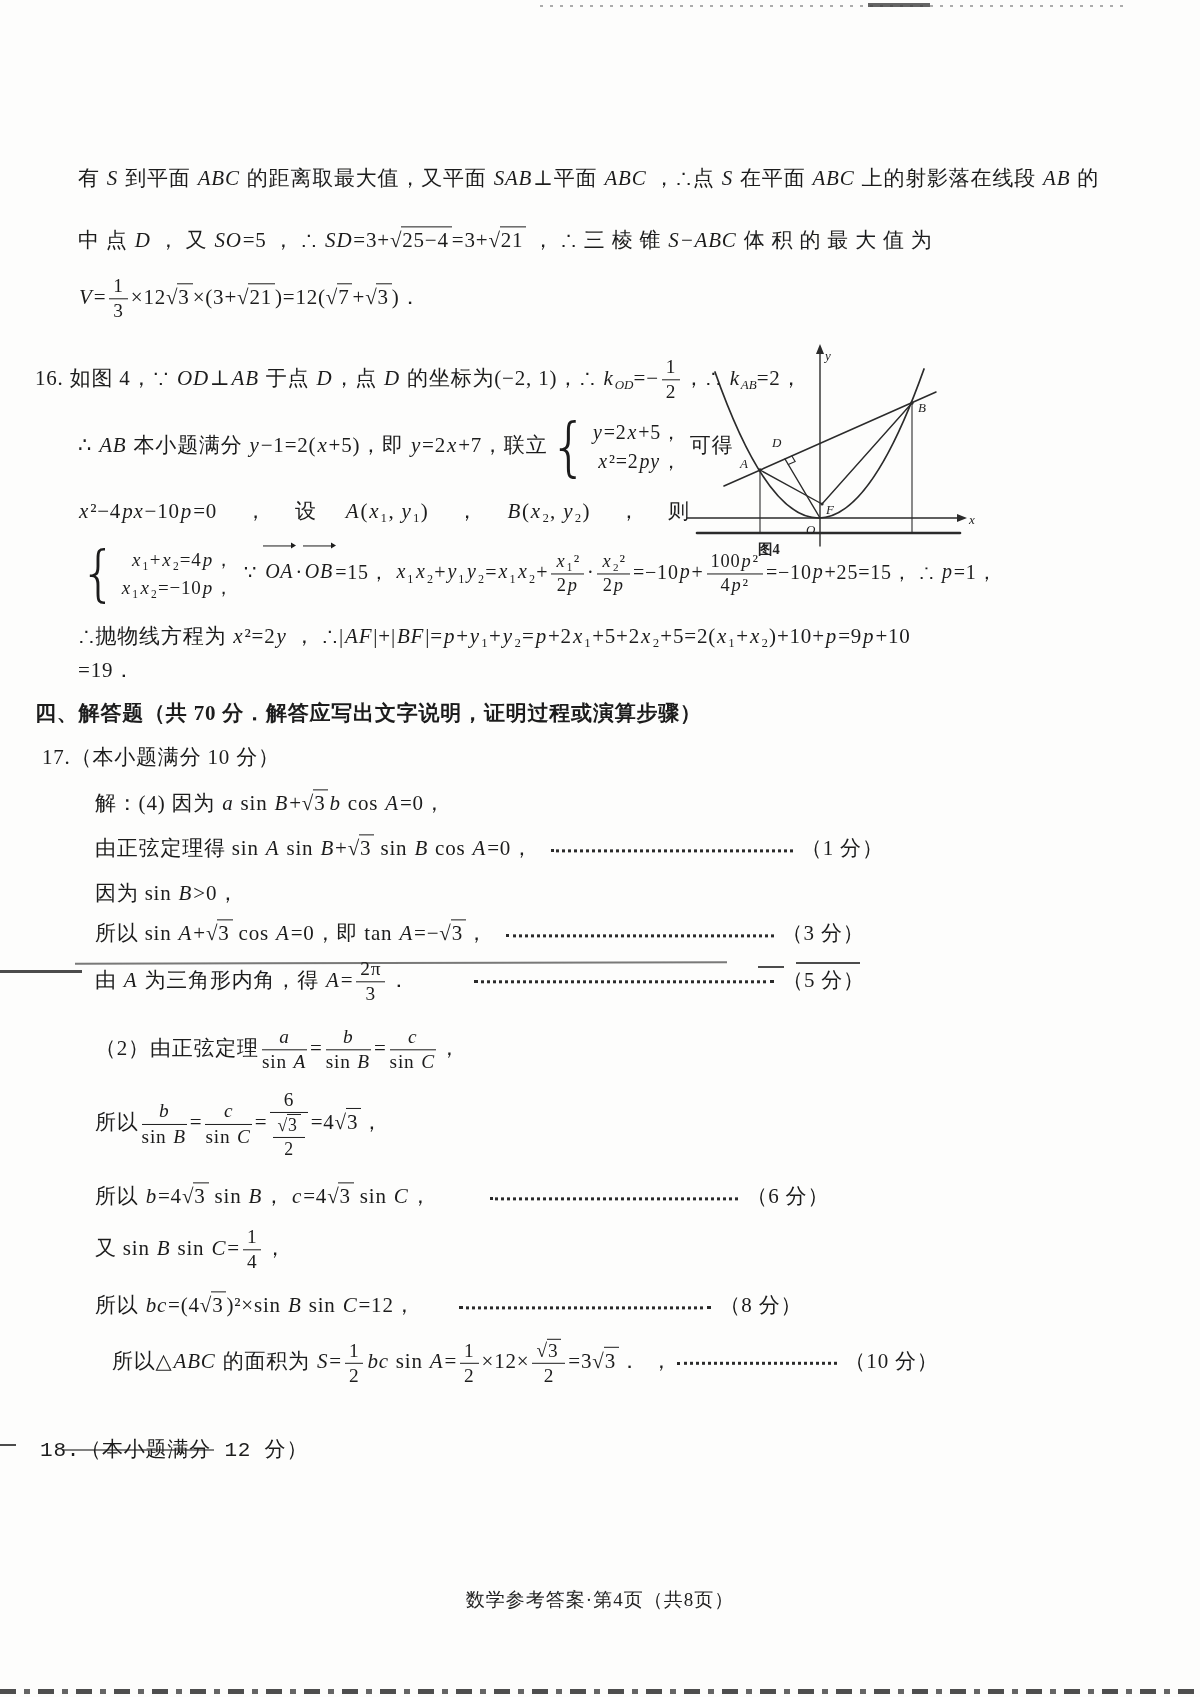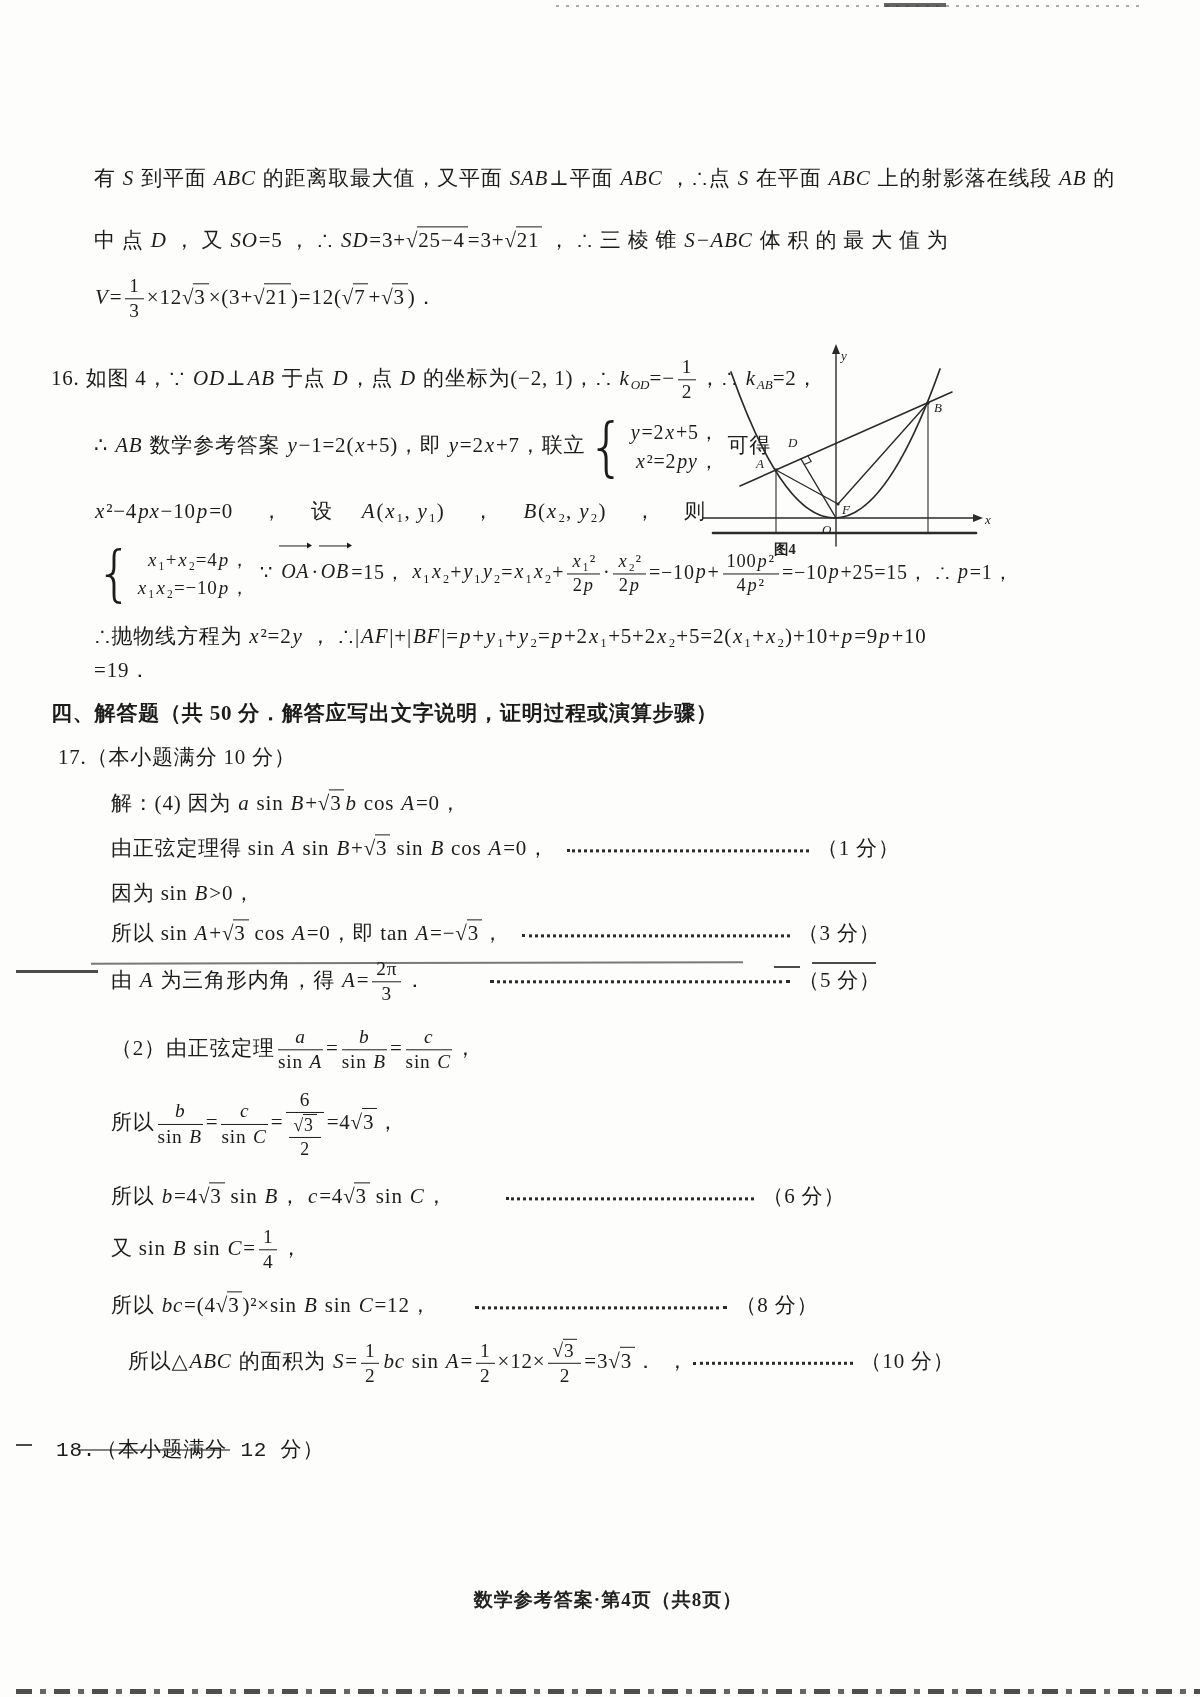--- a/index.html
+++ b/index.html
@@ -1,18 +1,18 @@
 <!DOCTYPE html>
 <html><head>
 <meta charset="utf-8">
 <style>
   html,body{margin:0;padding:0;}
   body{width:1200px;height:1697px;position:relative;background:#fdfdfc;overflow:hidden;
        font-family:"Liberation Serif","DejaVu Serif",serif;color:#1c1c1c;}
-  #page{position:absolute;inset:0;margin-left:16px;}
+  #page{position:absolute;inset:0;}
   .line{position:absolute;white-space:nowrap;transform:translateY(-50%);
         font-size:21px;letter-spacing:0.8px;line-height:1.25;}
   .bold{font-weight:bold;}
   .t{}
   .m{font-style:italic;padding:0 1px;}
   .sb{font-size:0.62em;font-style:italic;vertical-align:-0.35em;letter-spacing:0;}
   .rad{white-space:nowrap;display:inline-block;}
   .rsign{display:inline-block;}
   .rbar{display:inline-block;border-top:1.5px solid currentColor;padding:0 3px 0 1px;margin-left:-1px;font-style:italic;}
   .rbar:not(:empty){font-style:normal;}
@@ -29,21 +29,21 @@
   .vec::before{content:"";position:absolute;left:0;right:4px;top:-2px;border-top:1.3px solid currentColor;}
   .vec::after{content:"";position:absolute;right:-1px;top:-5px;width:0;height:0;
               border-left:5px solid currentColor;border-top:3px solid transparent;border-bottom:3px solid transparent;}
   .sp{display:inline-block;}
   .dots{display:inline-block;height:0;border-top:3.4px dotted #2a2a2a;vertical-align:middle;margin:0 8px 0 4px;}
   #figure4{position:absolute;left:672px;top:336px;width:310px;height:224px;}
   #figure4 svg{width:100%;height:100%;}
   #figure4 text{font-family:"Liberation Serif","DejaVu Serif",serif;font-style:italic;font-size:13px;fill:#222;}
   #figure4 text.cap{font-style:normal;font-weight:bold;font-size:14.5px;}
   #footer{position:absolute;left:0;right:0;top:1600px;transform:translateY(-50%);
-          text-align:center;font-weight:bold;font-size:19px;letter-spacing:1px;color:#222;}
+          text-align:center;font-weight:normal;font-size:19px;letter-spacing:1px;color:#222;}
   .artifact{position:absolute;background:#4c4c4c;}
   #a-top-specks{position:absolute;left:540px;top:5px;width:585px;height:2px;opacity:.55;
       background:repeating-linear-gradient(90deg,#6a6a6a 0 3px,transparent 3px 10px);}
   #a-top-right{position:absolute;left:868px;top:3px;width:62px;height:4px;background:#3d3d3d;opacity:.8;}
   #a-bottom-edge{position:absolute;left:0;top:1689px;width:1200px;height:5px;opacity:.85;
       background:repeating-linear-gradient(90deg,#2f2f2f 0 16px,transparent 16px 24px,#4a4a4a 24px 30px,transparent 30px 38px);}
 </style>
 </head>
 <body>
 
@@ -63,21 +63,21 @@
       <div class="line" style="left: 78px; top: 178px;"><span class="t">有 </span><span class="m">S</span><span class="t"> 到平面 </span><span class="m">ABC</span><span class="t"> 的距离取最大值，又平面 </span><span class="m">SAB</span><span class="t">⊥平面 </span><span class="m">ABC</span><span class="t"> ，∴点 </span><span class="m">S</span><span class="t"> 在平面 </span><span class="m">ABC</span><span class="t"> 上的射影落在线段 </span><span class="m">AB</span><span class="t"> 的</span></div>
       <div class="line" style="left: 78px; top: 240px;"><span class="t">中 点 </span><span class="m">D</span><span class="t"> ， 又 </span><span class="m">SO</span><span class="t">=5 ， ∴ </span><span class="m">SD</span><span class="t">=3+</span><span class="rad"><span class="rsign">√</span><span class="rbar">25−4</span></span><span class="t">=3+</span><span class="rad"><span class="rsign">√</span><span class="rbar">21</span></span><span class="t"> ， ∴ 三 棱 锥 </span><span class="m">S−ABC</span><span class="t"> 体 积 的 最 大 值 为</span></div>
       <div class="line" style="left: 78px; top: 299px;"><span class="m">V</span><span class="t">=</span><span class="frac">
           <span class="num"><span class="t">1</span></span>
           <span class="den"><span class="t">3</span></span>
         </span><span class="t">×12</span><span class="rad"><span class="rsign">√</span><span class="rbar">3</span></span><span class="t">×(3+</span><span class="rad"><span class="rsign">√</span><span class="rbar">21</span></span><span class="t">)=12(</span><span class="rad"><span class="rsign">√</span><span class="rbar">7</span></span><span class="t">+</span><span class="rad"><span class="rsign">√</span><span class="rbar">3</span></span><span class="t">)．</span></div>
       <div class="line" style="left: 35px; top: 380px;"><span class="t">16. 如图 4，∵ </span><span class="m">OD</span><span class="t">⊥</span><span class="m">AB</span><span class="t"> 于点 </span><span class="m">D</span><span class="t">，点 </span><span class="m">D</span><span class="t"> 的坐标为(−2, 1)，∴ </span><span class="m">k</span><span class="sb">OD</span><span class="t">=−</span><span class="frac">
           <span class="num"><span class="t">1</span></span>
           <span class="den"><span class="t">2</span></span>
         </span><span class="t">，∴ </span><span class="m">k</span><span class="sb">AB</span><span class="t">=2，</span></div>
-      <div class="line" style="left: 78px; top: 447px;"><span class="t">∴ </span><span class="m">AB</span><span class="t"> 数学参考答案 </span><span class="m">y</span><span class="t">−1=2(</span><span class="m">x</span><span class="t">+5)，即 </span><span class="m">y</span><span class="t">=2</span><span class="m">x</span><span class="t">+7，联立</span><span class="cases">
+      <div class="line" style="left: 78px; top: 447px;"><span class="t">∴ </span><span class="m">AB</span><span class="t"> 本小题满分 </span><span class="m">y</span><span class="t">−1=2(</span><span class="m">x</span><span class="t">+5)，即 </span><span class="m">y</span><span class="t">=2</span><span class="m">x</span><span class="t">+7，联立</span><span class="cases">
           <span class="brace">{</span>
           <span class="crows">
             <span class="crow"><span class="m">y</span><span class="t">=2</span><span class="m">x</span><span class="t">+5，</span></span>
             <span class="crow"><span class="m">x</span><span class="t">²=2</span><span class="m">py</span><span class="t">，</span></span>
           </span>
         </span><span class="t"> 可得</span></div>
       <div class="line" style="left: 78px; top: 511px;"><span class="m">x</span><span class="t">²−4</span><span class="m">px</span><span class="t">−10</span><span class="m">p</span><span class="t">=0</span><span class="sp" style="width: 28px;"></span><span class="t">，</span><span class="sp" style="width: 28px;"></span><span class="t">设</span><span class="sp" style="width: 28px;"></span><span class="m">A</span><span class="t">(</span><span class="m">x</span><span class="t">₁, </span><span class="m">y</span><span class="t">₁)</span><span class="sp" style="width: 28px;"></span><span class="t">，</span><span class="sp" style="width: 28px;"></span><span class="m">B</span><span class="t">(</span><span class="m">x</span><span class="t">₂, </span><span class="m">y</span><span class="t">₂)</span><span class="sp" style="width: 28px;"></span><span class="t">，</span><span class="sp" style="width: 28px;"></span><span class="t">则</span></div>
       <div class="line" style="left: 78px; top: 574px; font-size: 20px;"><span class="cases">
           <span class="brace">{</span>
           <span class="crows">
@@ -89,21 +89,21 @@
           <span class="den"><span class="t">2</span><span class="m">p</span></span>
         </span><span class="t">·</span><span class="frac">
           <span class="num"><span class="m">x</span><span class="t">₂²</span></span>
           <span class="den"><span class="t">2</span><span class="m">p</span></span>
         </span><span class="t">=−10</span><span class="m">p</span><span class="t">+</span><span class="frac">
           <span class="num"><span class="t">100</span><span class="m">p</span><span class="t">²</span></span>
           <span class="den"><span class="t">4</span><span class="m">p</span><span class="t">²</span></span>
         </span><span class="t">=−10</span><span class="m">p</span><span class="t">+25=15， ∴ </span><span class="m">p</span><span class="t">=1，</span></div>
       <div class="line" style="left: 78px; top: 636px;"><span class="t">∴抛物线方程为 </span><span class="m">x</span><span class="t">²=2</span><span class="m">y</span><span class="t"> ， ∴|</span><span class="m">AF</span><span class="t">|+|</span><span class="m">BF</span><span class="t">|=</span><span class="m">p</span><span class="t">+</span><span class="m">y</span><span class="t">₁+</span><span class="m">y</span><span class="t">₂=</span><span class="m">p</span><span class="t">+2</span><span class="m">x</span><span class="t">₁+5+2</span><span class="m">x</span><span class="t">₂+5=2(</span><span class="m">x</span><span class="t">₁+</span><span class="m">x</span><span class="t">₂)+10+</span><span class="m">p</span><span class="t">=9</span><span class="m">p</span><span class="t">+10</span></div>
       <div class="line" style="left: 78px; top: 670px;"><span class="t">=19．</span></div>
-      <div class="line bold" style="left: 35px; top: 713px;"><span class="t">四、解答题（共 50 分．解答应写出文字说明，证明过程或演算步骤）</span></div>
+      <div class="line bold" style="left: 35px; top: 713px;"><span class="t">四、解答题（共 70 分．解答应写出文字说明，证明过程或演算步骤）</span></div>
       <div class="line" style="left: 42px; top: 757px;"><span class="t">17.（本小题满分 10 分）</span></div>
       <div class="line" style="left: 95px; top: 803px;"><span class="t">解：(4) 因为 </span><span class="m">a</span><span class="t"> sin </span><span class="m">B</span><span class="t">+</span><span class="rad"><span class="rsign">√</span><span class="rbar">3</span></span><span class="m">b</span><span class="t"> cos </span><span class="m">A</span><span class="t">=0，</span></div>
       <div class="line" style="left: 95px; top: 848px;"><span class="t">由正弦定理得 sin </span><span class="m">A</span><span class="t"> sin </span><span class="m">B</span><span class="t">+</span><span class="rad"><span class="rsign">√</span><span class="rbar">3</span></span><span class="t"> sin </span><span class="m">B</span><span class="t"> cos </span><span class="m">A</span><span class="t">=0，</span><span class="sp" style="width: 14px;"></span><span class="dots" style="width: 242px;"></span><span class="t">（1 分）</span></div>
       <div class="line" style="left: 95px; top: 893px;"><span class="t">因为 sin </span><span class="m">B</span><span class="t">&gt;0，</span></div>
       <div class="line" style="left: 95px; top: 933px;"><span class="t">所以 sin </span><span class="m">A</span><span class="t">+</span><span class="rad"><span class="rsign">√</span><span class="rbar">3</span></span><span class="t"> cos </span><span class="m">A</span><span class="t">=0，即 tan </span><span class="m">A</span><span class="t">=−</span><span class="rad"><span class="rsign">√</span><span class="rbar">3</span></span><span class="t">，</span><span class="sp" style="width: 14px;"></span><span class="dots" style="width: 268px;"></span><span class="t">（3 分）</span></div>
       <div class="line" style="left: 95px; top: 982px;"><span class="t">由 </span><span class="m">A</span><span class="t"> 为三角形内角，得 </span><span class="m">A</span><span class="t">=</span><span class="frac">
           <span class="num"><span class="t">2π</span></span>
           <span class="den"><span class="t">3</span></span>
         </span><span class="t">．</span><span class="sp" style="width: 60px;"></span><span class="dots" style="width: 300px;"></span><span class="t">（5 分）</span></div>
       <div class="line" style="left: 95px; top: 1050px;"><span class="t">（2）由正弦定理</span><span class="frac">

